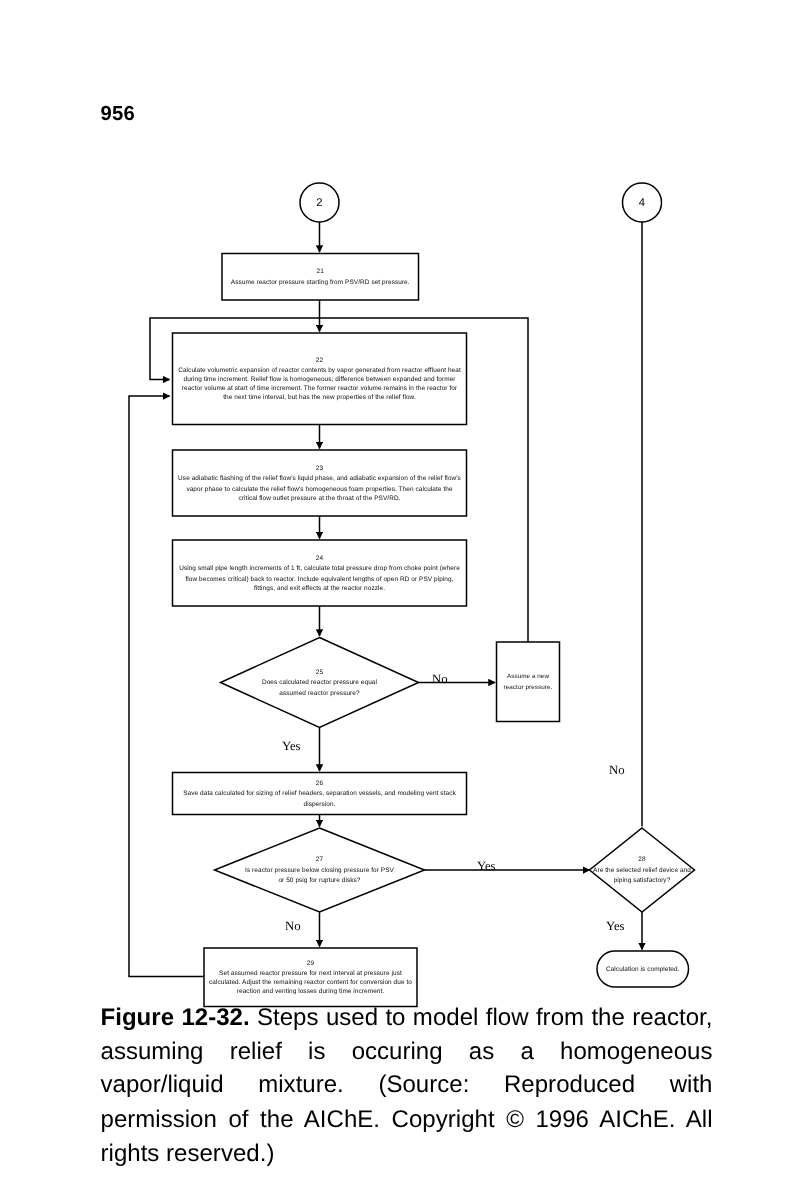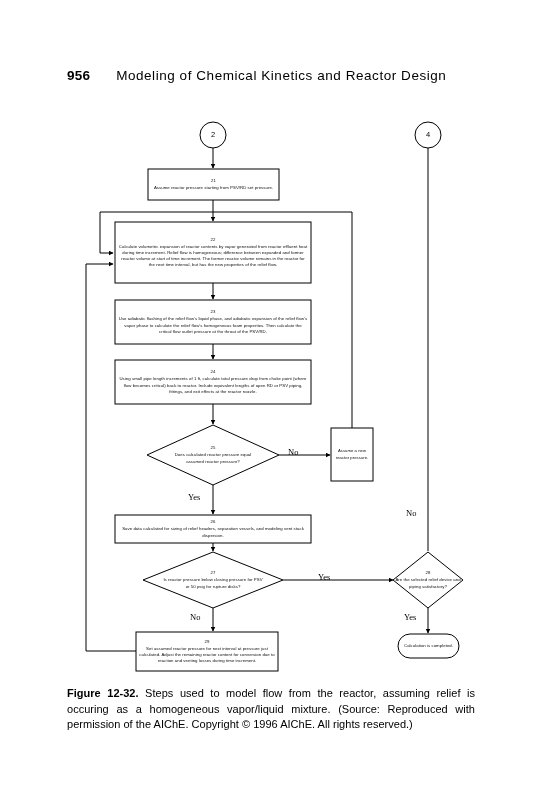--- a/index.html
+++ b/index.html
@@ -41,34 +41,33 @@
   .conn-label{
     position:absolute;font-size:8.5px;color:#000;
     font-family:Liberation Serif, serif;
   }
   .circle-num{
     position:absolute;font-size:7.5px;text-align:center;
   }
 
   
   .caption{
-    position:absolute;left:67px;top:686px;width:408px;
-    font-size:11px;line-height:1.42;text-align:justify;
+    position:absolute;left:67px;top:668px;width:408px;
+    font-size:16px;line-height:1.42;text-align:justify;
     letter-spacing:.02px;
   }
   .caption b{font-weight:bold;}
 </style>
 </head>
 <body>
 
 <div class="page">
 
   <div class="runhead">
     <span class="folio">956</span>
-    <span class="title">Modeling of Chemical Kinetics and Reactor Design</span>
   </div>
 
   <div class="figure">
 
     <svg class="flow" viewBox="0 0 541 800">
       <defs>
         <marker id="arrow" viewBox="0 0 10 10" refX="9" refY="5" markerWidth="5" markerHeight="5" orient="auto-start-reverse">
           <path d="M 0 0 L 10 5 L 0 10 z" fill="#000"></path>
         </marker>
       </defs>

